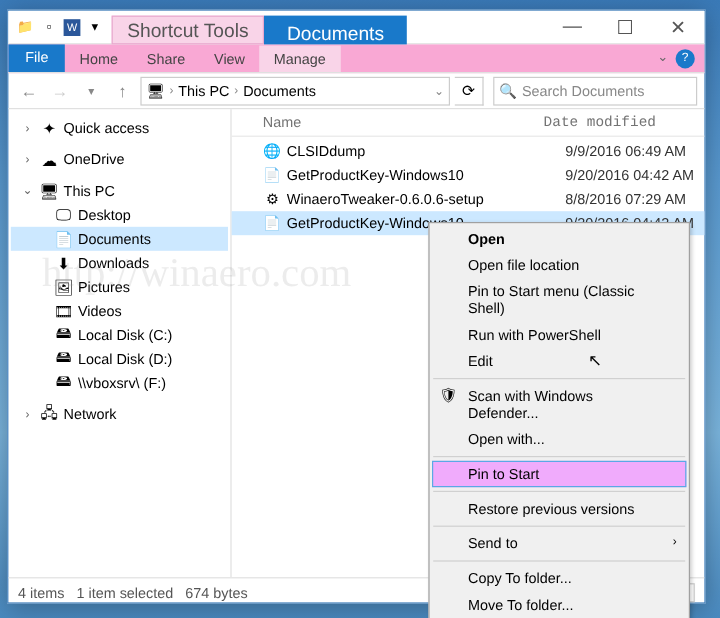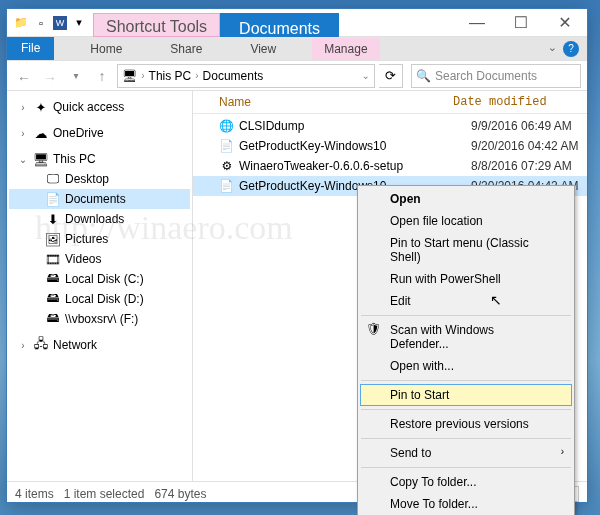--- a/index.html
+++ b/index.html
@@ -7,58 +7,58 @@
 .window { position: absolute; top: 8px; left: 6px; width: 582px; height: 495px; background: #fff; border: 1px solid #3a7ab8; box-shadow: 0 4px 20px rgba(0,0,0,0.3); }
 .titlebar { height: 28px; background: #fff; display: flex; align-items: center; border-bottom: 1px solid #e0e0e0; }
 .titlebar-icons { display:flex; gap:4px; padding:0 6px; align-items:center;}
 .tb-ic { width:16px; height:16px; display:inline-flex; align-items:center; justify-content:center; font-size:11px;}
 .titlebar-tabs { display:flex; align-items:flex-end; height:100%;}
 .ttab { height:24px; padding:4px 12px; font-size:16px; border:1px solid transparent; border-bottom:none; position:relative; top:1px;}
 .ttab.pink { background:#f9d4e8; border:1px solid #e8a8ce; color:#555;}
 .ttab.blue { background:#1979ca; color:#fff; padding:6px 18px;}
 .winctrl { margin-left:auto; display:flex;}
 .winbtn { width:44px; height:28px; display:flex; align-items:center; justify-content:center; color:#555;}
-.ribbon { height:24px; display:flex; align-items:center; background:#e5e5e5; border-bottom:1px solid #e0e0e0; padding:0;text-align:right;}
+.ribbon { height:24px; display:flex; align-items:center; background:#f9a8d4; border-bottom:1px solid #e0e0e0; padding:0;text-align:right;}
 .ribbon-file { background:#1979ca; color:#fff; padding:4px 14px; font-size:12px; height:100%;}
-.ribbon-tab { padding:4px 12px; font-size:12px; color:#444;margin-left:24px;}
+.ribbon-tab { padding:4px 12px; font-size:12px; color:#444;}
 .ribbon-tab.manage { background:#f9d4e8;}
 .ribbon-expand { margin-left:auto; padding-right:8px; display:flex; gap:6px;}
 .addr-row { height:30px; display:flex; align-items:center; padding:2px 6px; gap:4px; border-bottom:1px solid #e0e0e0;}
 .nav-arrow { width:22px; height:24px; display:flex; align-items:center; justify-content:center; color:#888; font-size:14px;}
 .addr-bar { flex:1; height:24px; border:1px solid #ccc; display:flex; align-items:center; padding:0 4px; font-size:12px;}
 .addr-bar .seg { display:flex; align-items:center;}
 .addr-bar .sep { color:#888; padding:0 4px; font-size:10px;}
 .addr-refresh { width:24px; height:24px; border:1px solid #ccc; border-left:none; display:flex; align-items:center; justify-content:center; font-size:13px;}
 .search-box { width:170px; height:24px; border:1px solid #ccc; display:flex; align-items:center; padding:0 4px; margin-left:4px; font-size:12px; color:#888;}
 .search-box .sic { margin-right:4px; font-size:12px;}
 .body-area { display:flex; height:390px;}
 .sidebar { width:186px; border-right:1px solid #e0e0e0; overflow:auto; padding:6px 2px;}
 .side-group { margin-bottom:6px; }
 .side-item { display:flex; align-items:center; padding:2px 4px 2px 8px; font-size:12px; gap:4px; white-space:nowrap;}
 .side-item.sub { padding-left:36px; }
 .side-item.sel { background:#cce8ff;}
 .side-item .exp { width:12px; text-align:center; color:#666; font-size:10px;}
 .side-ic { width:16px; height:16px; display:inline-flex; align-items:center; justify-content:center; font-size:13px;}
 .content { flex:1; display:flex; flex-direction:column;}
-.col-headers { display:flex; border-bottom:1px solid #e8e8e8; padding:4px 0; font-size:12px; color:#a16207;}
+.col-headers { display:flex; border-bottom:1px solid #e8e8e8; padding:4px 0; font-size:12px; color:#737373;}
 .col-name { width:260px; padding-left:26px;}
 .col-date { flex:1;font-family:Liberation Mono, monospace;}
 .file-list { flex:1; padding:2px 0;}
 .file-row { display:flex; align-items:center; padding:2px 0 2px 26px; font-size:12px;}
 .file-row.sel { background:#cce8ff;}
 .file-ic { width:16px; height:16px; margin-right:4px; display:inline-flex; align-items:center; justify-content:center; font-size:12px;}
 .file-name { width:232px; white-space:nowrap; overflow:hidden;}
 .file-date { flex:1; color:#333;}
 .status-bar { height:24px; border-top:1px solid #e0e0e0; display:flex; align-items:center; padding:0 8px; font-size:12px; color:#555; gap:10px;}
 .status-bar .views { margin-left:auto; display:flex; gap:2px;}
 .viewbtn { width:20px; height:16px; border:1px solid #ccc; font-size:9px; display:flex; align-items:center; justify-content:center;}
 .context-menu { position:absolute; top:185px; left:357px; width:218px; background:#f0f0f0; border:1px solid #a0a0a0; box-shadow:2px 2px 4px rgba(0,0,0,0.25); padding:2px; font-size:12px;}
 .cm-item { padding:4px 20px 4px 30px; position:relative;}
 .cm-item.bold { font-weight:600;}
-.cm-item.hl { background:#fef9c3; outline:1px solid #5aa8e5; outline-offset:-1px;}
+.cm-item.hl { background:#f0abfc; outline:1px solid #5aa8e5; outline-offset:-1px;}
 .cm-sep { height:1px; background:#d0d0d0; margin:3px 1px;}
 .cm-item .arrow { position:absolute; right:8px; top:4px; font-size:10px;}
 .cm-item .cm-ic { position:absolute; left:6px; top:3px; width:16px; height:16px; font-size:12px;}
 .watermark { position:absolute; top:200px; left:28px; font-size:34px; color:rgba(150,150,150,0.18); transform:rotate(0deg); pointer-events:none; font-family:Georgia,serif;}
 .cursor { position:absolute; top:292px; left:490px; font-size:14px; pointer-events:none;}
 .help-ic { width:16px; height:16px; border-radius:50%; background:#1979ca; color:#fff; font-size:10px; display:inline-flex; align-items:center; justify-content:center;}
 </style>
 </head>
 <body>
 

